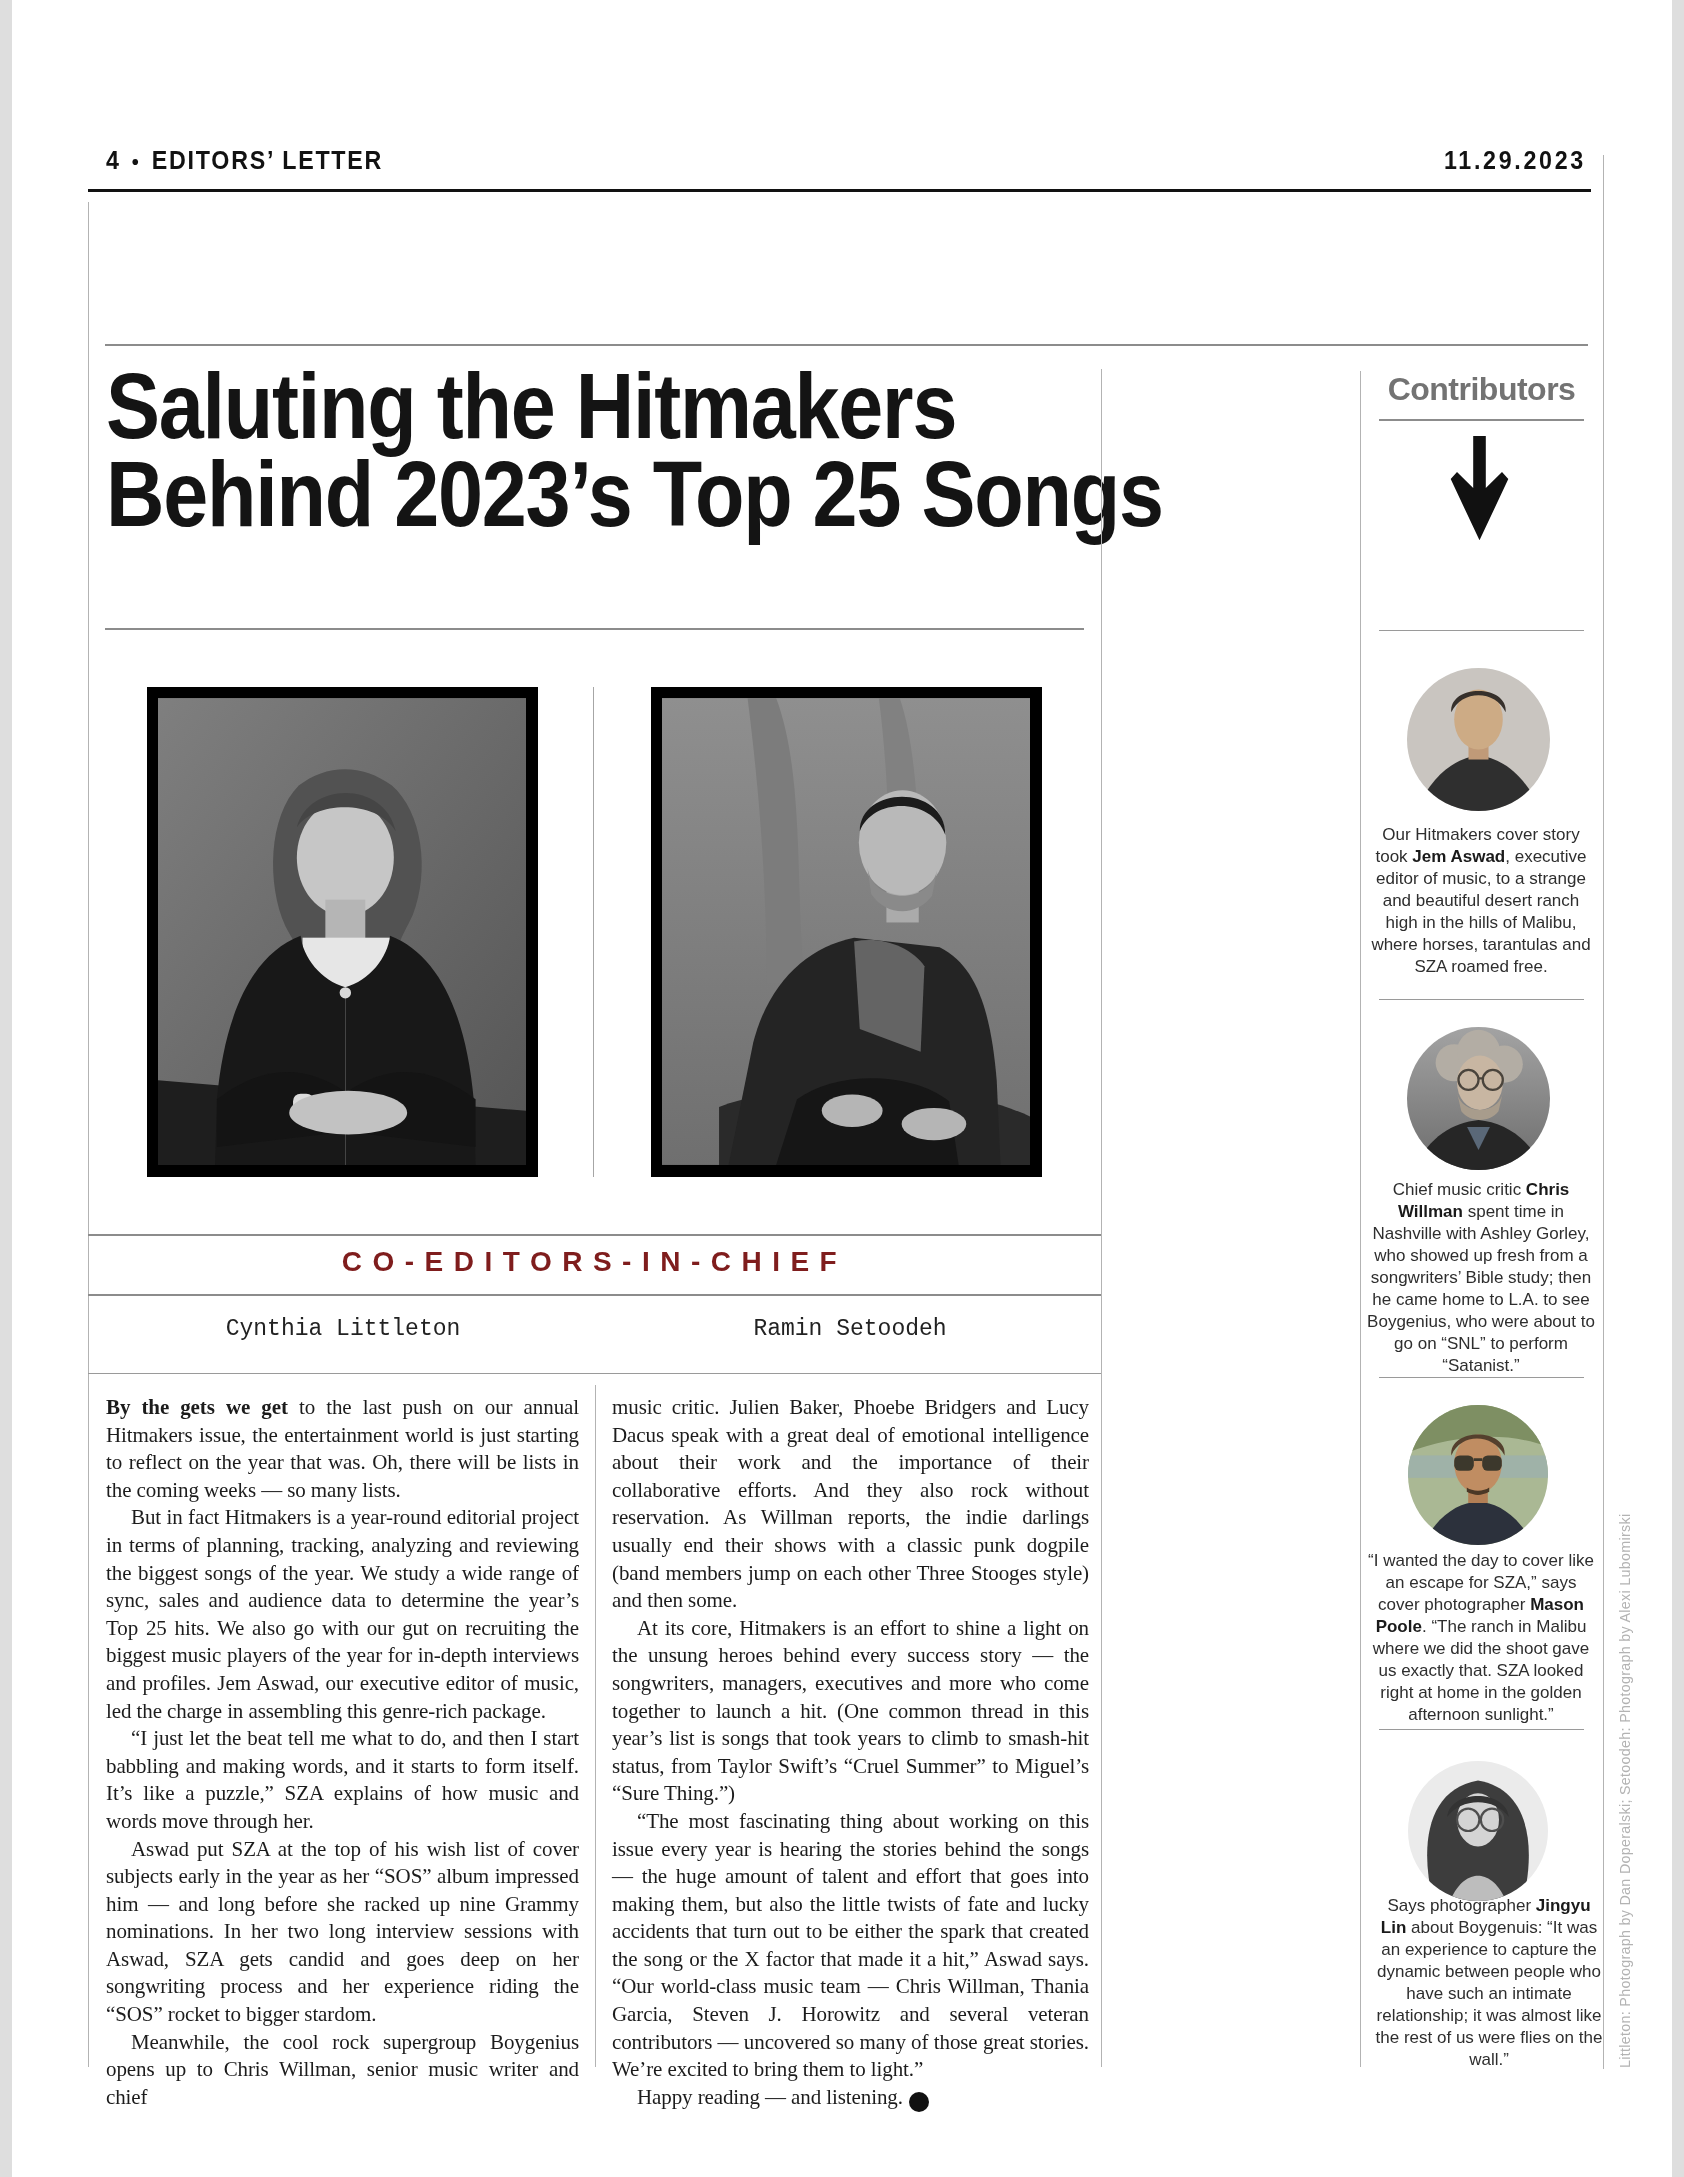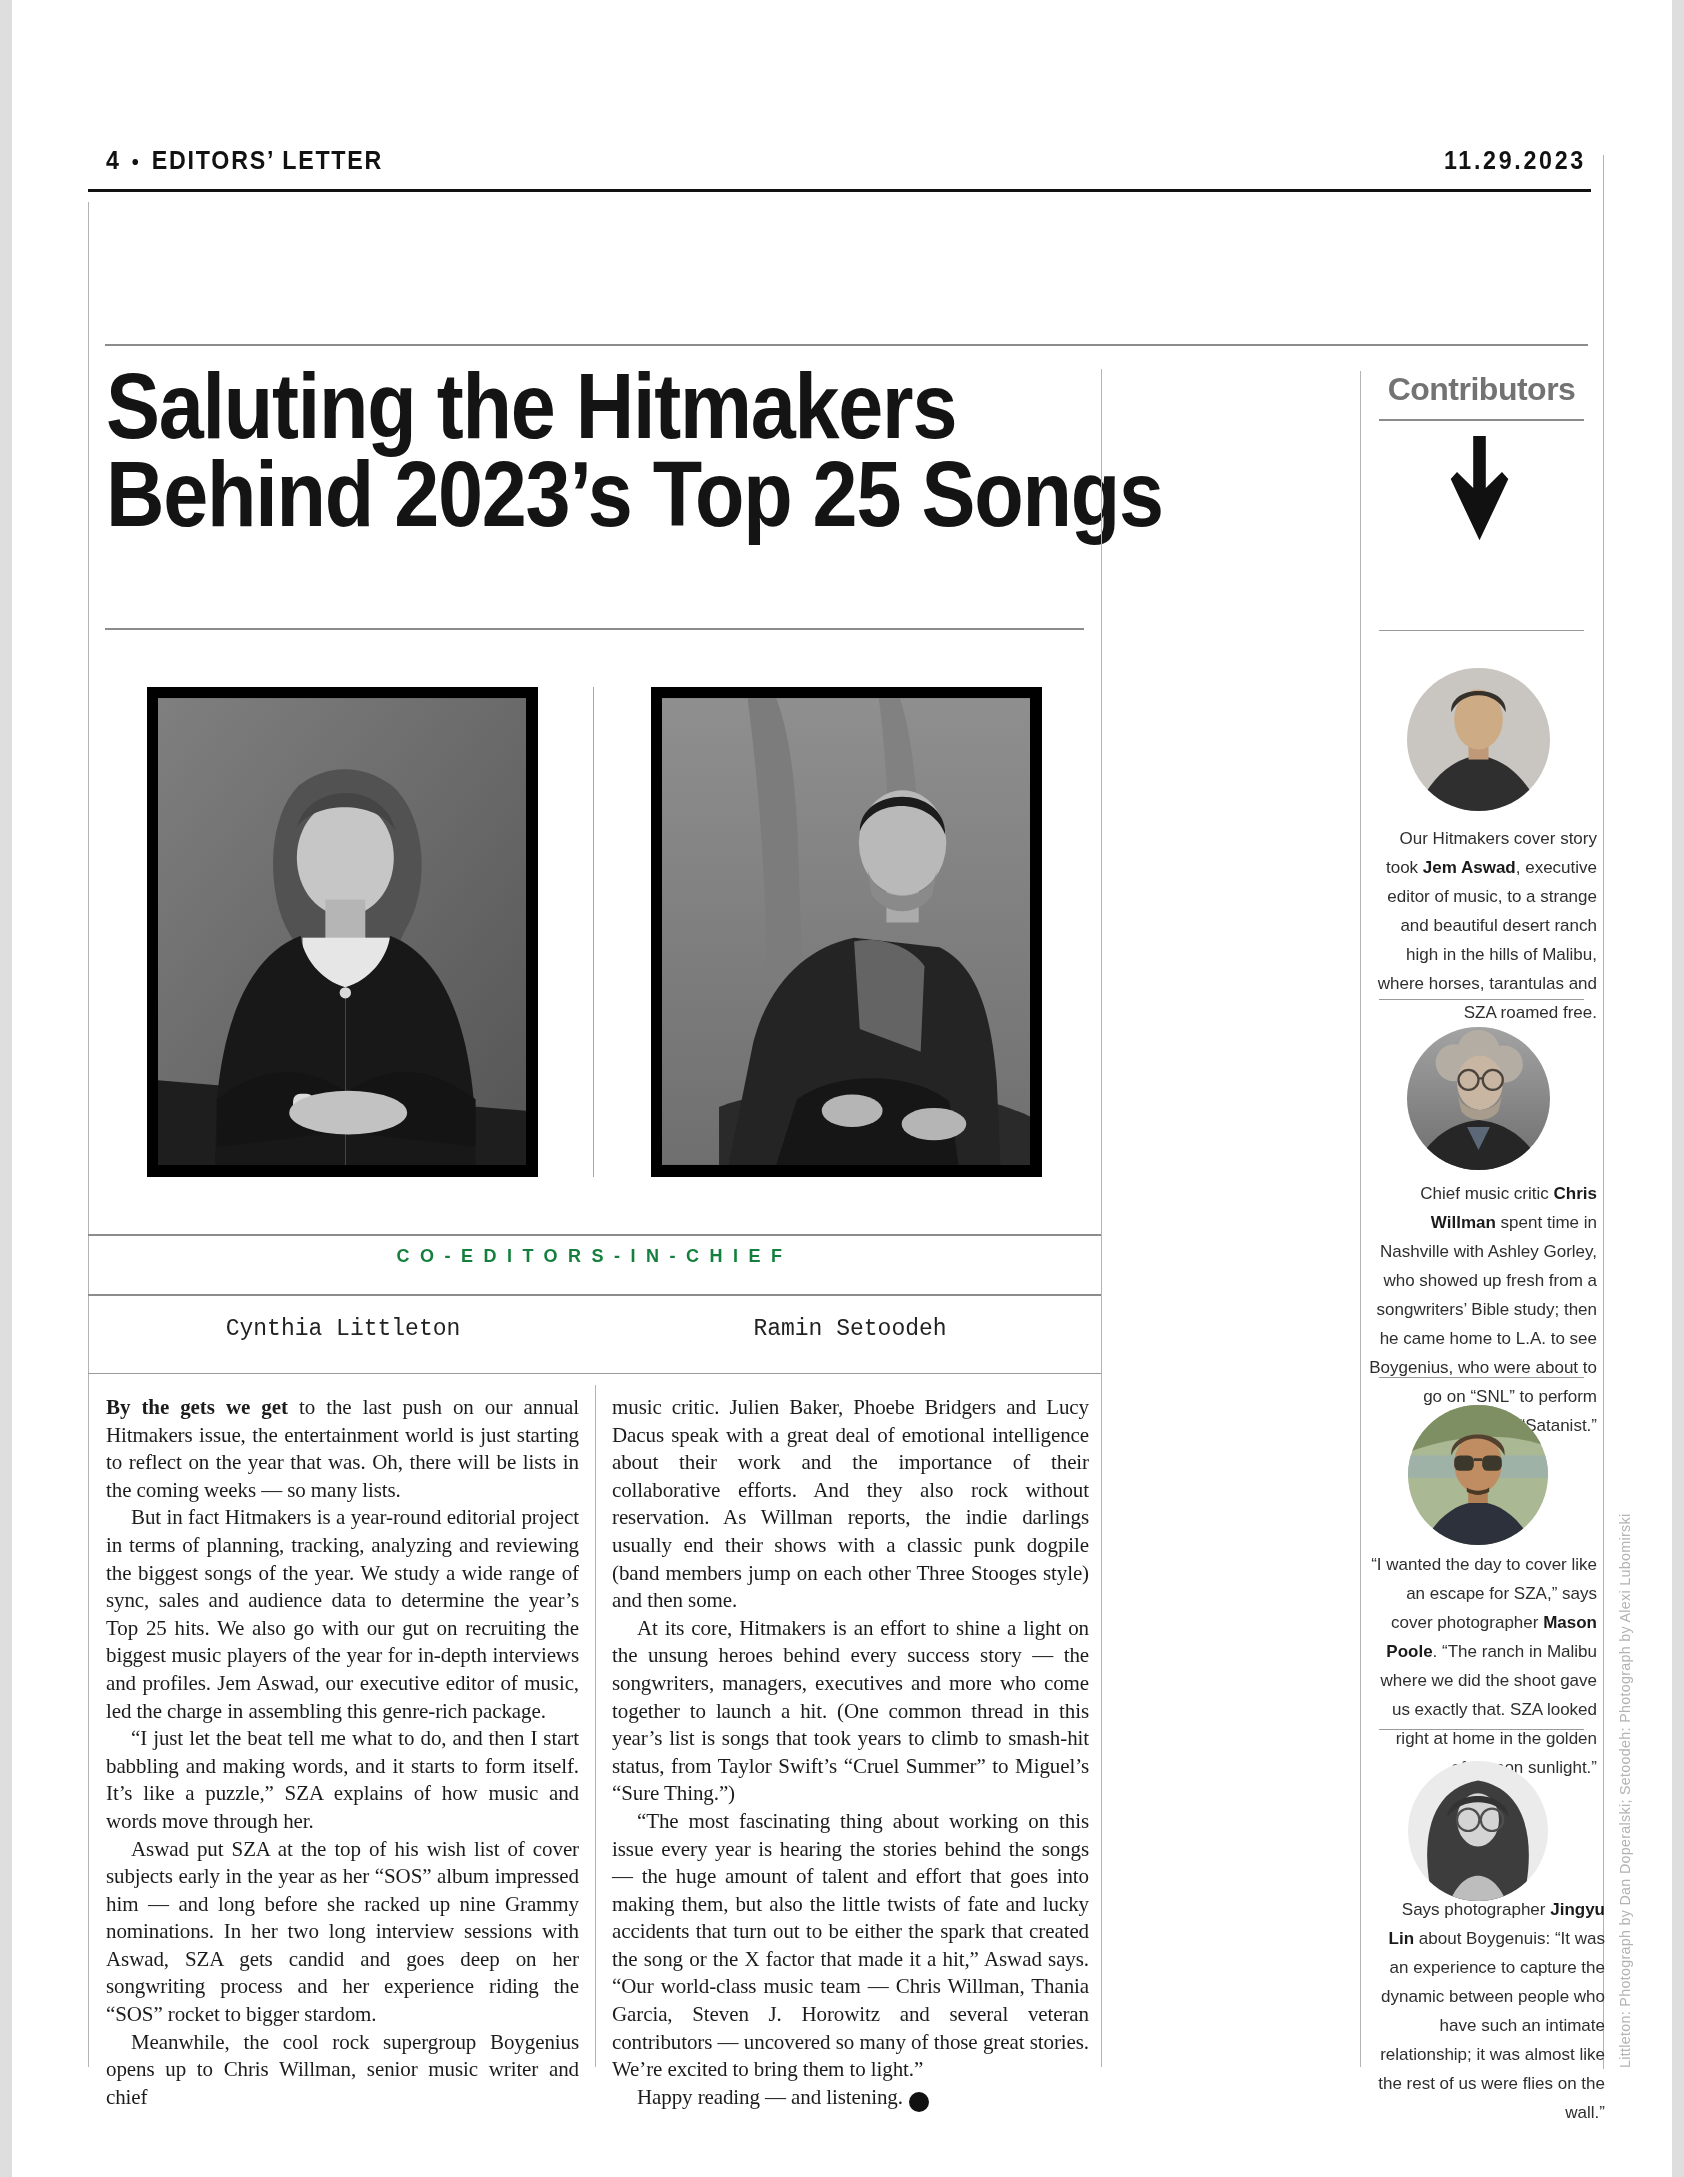--- a/index.html
+++ b/index.html
@@ -18,41 +18,41 @@
 
   
   .headline{position:absolute;left:94px;top:362px;font-size:92px;line-height:88px;font-weight:bold;
             letter-spacing:-1.4px;color:#141414;transform:scaleX(.88);transform-origin:left top;white-space:nowrap;}
 
   
   .photo{position:absolute;top:687px;width:391px;height:490px;background:#000;padding:11.4px;box-sizing:border-box;}
   .photo svg{display:block;width:368px;height:467px;}
 
   
-  .coed-title{position:absolute;left:76px;top:1246px;width:1013px;text-align:center;font-size:18px;
-              font-weight:bold;letter-spacing:10.5px;color:#15803d;}
+  .coed-title{position:absolute;left:76px;top:1246px;width:1013px;text-align:center;font-size:28px;
+              font-weight:bold;letter-spacing:10.5px;color:#7f1d1d;}
   .name{position:absolute;top:1316px;text-align:center;font-family:"Liberation Mono",monospace;
         font-size:23px;color:#222;}
 
   
   .bodycol{position:absolute;top:1394px;font-family:"Liberation Serif",serif;font-size:21px;
            line-height:27.6px;text-align:justify;color:#1c1c1c;letter-spacing:-0.1px;}
   .bodycol p{margin:0;}
   .bodycol p.ind{text-indent:25px;}
   .endmark{display:inline-block;width:20px;height:20px;border-radius:50%;background:#111;color:#fff;
            font-family:"Liberation Serif",serif;font-style:italic;font-weight:bold;font-size:14.3px;
            line-height:20px;text-align:center;vertical-align:-2.9px;margin-left:5.7px;}
 
   
   .contrib-title{position:absolute;left:1348px;top:371px;width:243px;text-align:center;
                  font-size:32px;font-weight:bold;letter-spacing:-0.5px;color:#737373;}
   .cphoto{position:absolute;width:143px;height:143px;border-radius:50%;overflow:hidden;}
   .cphoto svg{display:block;width:100%;height:100%;}
-  .blurb{position:absolute;left:1353px;width:232px;font-size:17px;line-height:29px;
-         text-align:right;color:#2e2e2e;}
+  .blurb{position:absolute;left:1353px;width:232px;font-size:17px;line-height:22px;
+         text-align:center;color:#2e2e2e;}
   .blurb b{color:#1a1a1a;}
   .thin{height:1px;background:#9a9a9a;}
 
   
   .credit{position:absolute;left:1605px;top:1469px;width:25px;height:599px;
           writing-mode:vertical-rl;transform:rotate(180deg);font-size:14.3px;letter-spacing:0.3px;
           color:#b3b3b3;white-space:nowrap;}
 </style>
 </head>
 <body>

